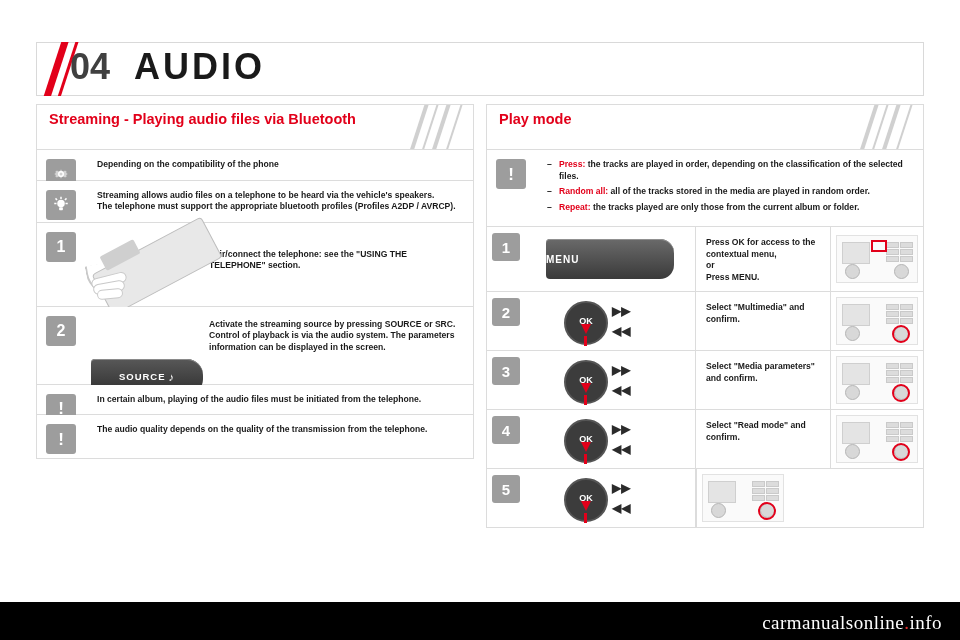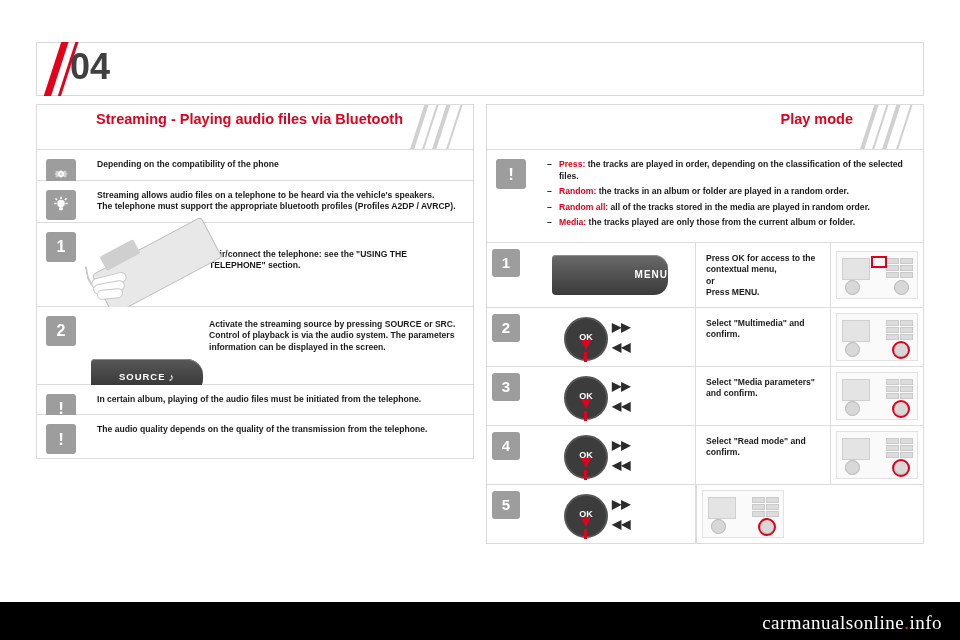--- a/index.html
+++ b/index.html
@@ -56,21 +56,21 @@
   .col{position:absolute;top:104px;width:438px;}
   .col-left{left:36px;}
   .col-right{left:486px;}
 
   .sec-title-wrap{
     position:relative;height:46px;border:1px solid #dcdcdc;box-sizing:border-box;
     background:#fff;
   }
   .sec-title{
     position:absolute;left:12px;top:6px;right:70px;
-    color:#e2001a;font-size:14.5px;font-weight:bold;line-height:17px;text-align:right;
+    color:#e2001a;font-size:14.5px;font-weight:bold;line-height:17px;
   }
   .sec-stripes{
     position:absolute;right:0;top:0;width:70px;height:44px;overflow:hidden;
   }
   .sec-stripes i{
     position:absolute;top:-8px;width:4px;height:62px;background:#d0d0d0;
     transform:rotate(18deg);
   }
   .sec-stripes i:nth-child(1){left:14px;}
   .sec-stripes i:nth-child(2){left:26px;width:2px;}
@@ -140,24 +140,24 @@
   .knob .arrow{
     position:absolute;left:31px;top:26px;width:0;height:0;
     border-left:5px solid transparent;border-right:5px solid transparent;
     border-top:10px solid #e2001a;
   }
   .knob .arrowline{
     position:absolute;left:34px;top:38px;width:3px;height:10px;background:#e2001a;
   }
   
   .menubtn{
-    position:relative;width:116px;height:40px;
+    position:relative;width:128px;height:40px;
     background:linear-gradient(#6a6a6a,#3a3a3a);
     border-radius:4px 14px 14px 4px;
-    display:flex;align-items:center;justify-content:flex-end;
+    display:flex;align-items:center;justify-content:flex-start;
     color:#fff;font-size:10px;font-weight:bold;letter-spacing:1px;
     box-shadow:inset 0 1px 0 #909090;
   }
   
   .sourcebtn{
     position:absolute;left:10px;top:12px;width:112px;height:36px;
     background:linear-gradient(#585858,#2e2e2e);
     border-radius:4px 16px 16px 4px;
     display:flex;align-items:center;justify-content:center;
     color:#fff;font-size:9.5px;font-weight:bold;letter-spacing:1px;
@@ -237,20 +237,21 @@
   .pm-name{color:#e2001a;}
 </style>
 </head>
 <body>
 
 <div class="page">
 
   <div class="hdr-bar"></div>
   <div class="hdr-slash"></div>
   <div class="chap-num">04</div>
+  <div class="chap-title">AUDIO</div>
 
   <div class="col col-left">
 
     <div class="sec-title-wrap">
       <div class="sec-title">Streaming - Playing audio files via Bluetooth</div>
       <div class="sec-stripes">
           <i></i>
           <i></i>
           <i></i>
           <i></i>
@@ -329,23 +330,22 @@
           <i></i>
           <i></i>
         </div>
     </div>
 
     <div class="block">
       <div class="ic red">!</div>
       <div class="body">
         <ul class="pm-list">
           <li><span class="pm-name">Press:</span><span> the tracks are played in order, depending on the classification of the selected files.</span></li>
-          <li><span class="pm-name">Random:</span><span> the tracks in an album or folder are played in a random order.</span></li>
           <li><span class="pm-name">Random all:</span><span> all of the tracks stored in the media are played in random order.</span></li>
-          <li><span class="pm-name">Media:</span><span> the tracks played are only those from the current album or folder.</span></li>
+          <li><span class="pm-name">Repeat:</span><span> the tracks played are only those from the current album or folder.</span></li>
         </ul>
       </div>
     </div>
 
     <div class="step-row" style="min-height:62px;">
       <div class="step-num">
           <div class="sq">1</div>
         </div>
       <div class="step-ctrl">
         <div class="menubtn">

